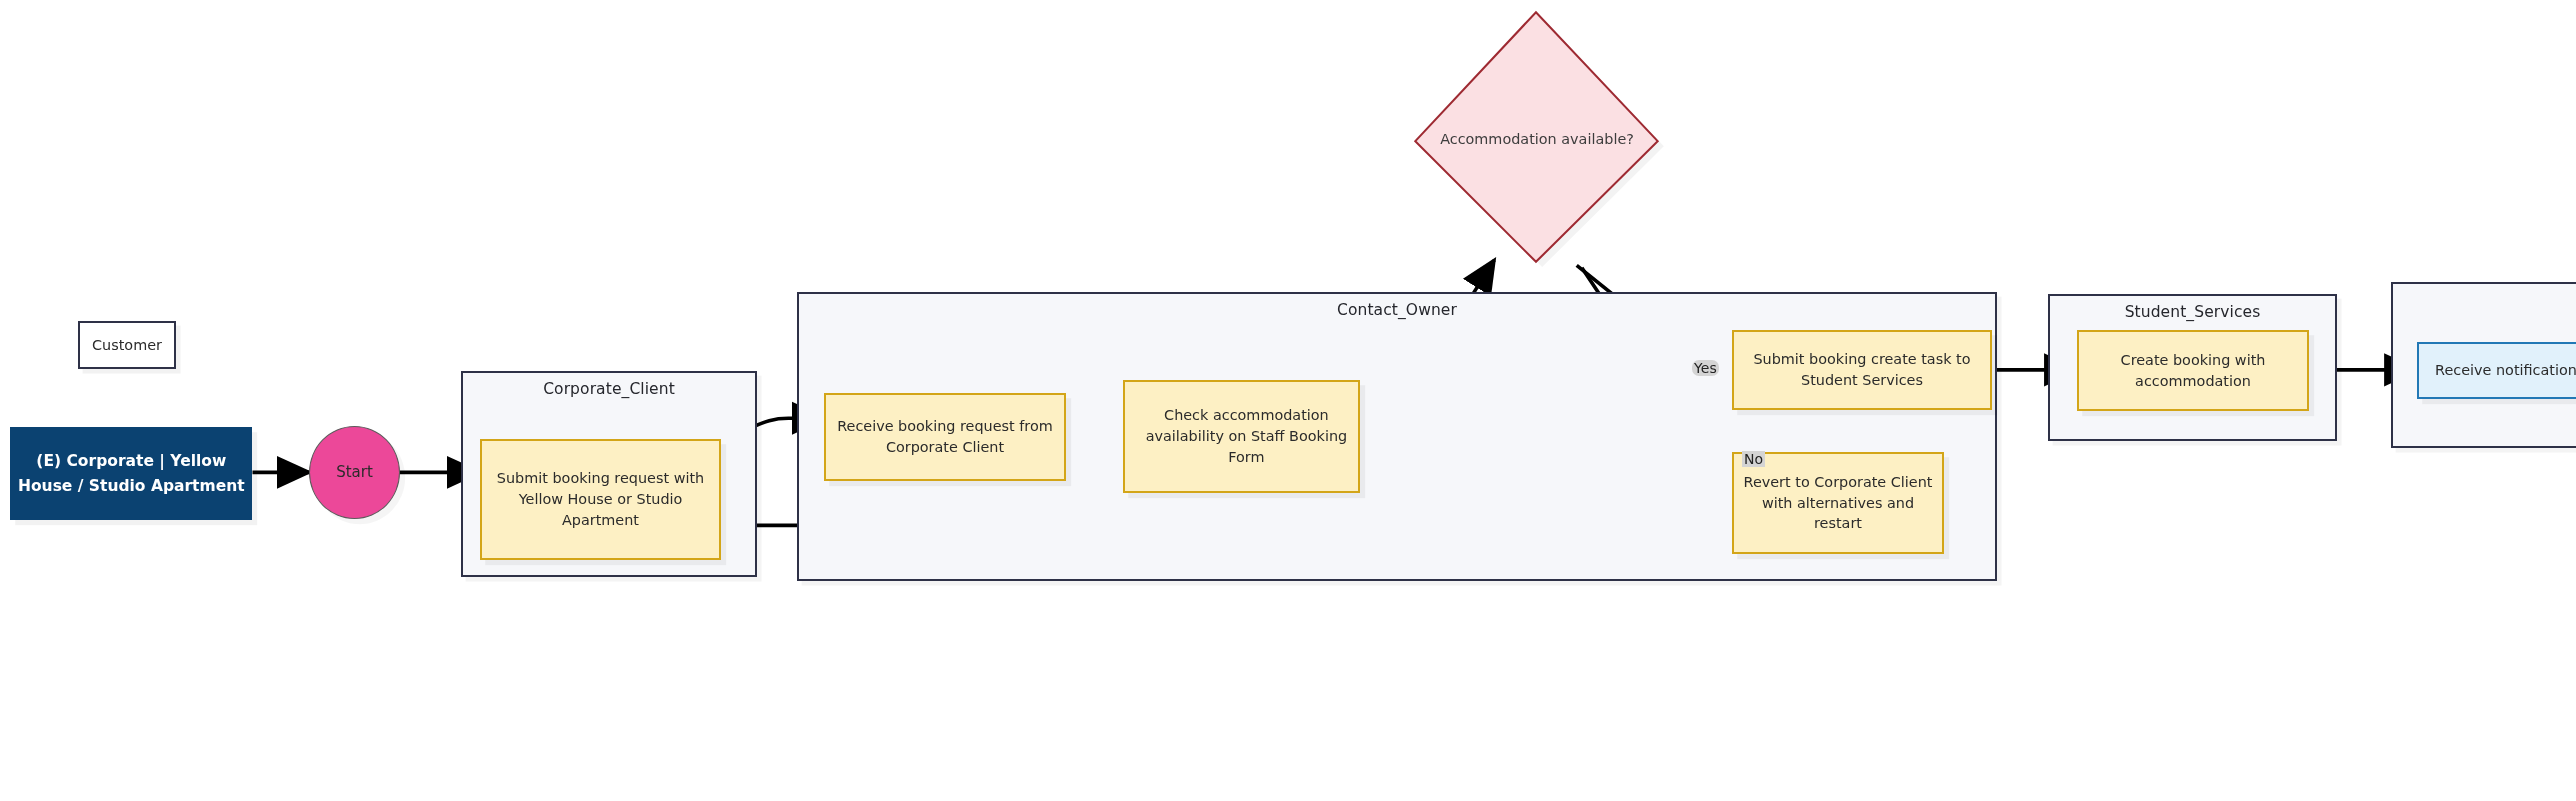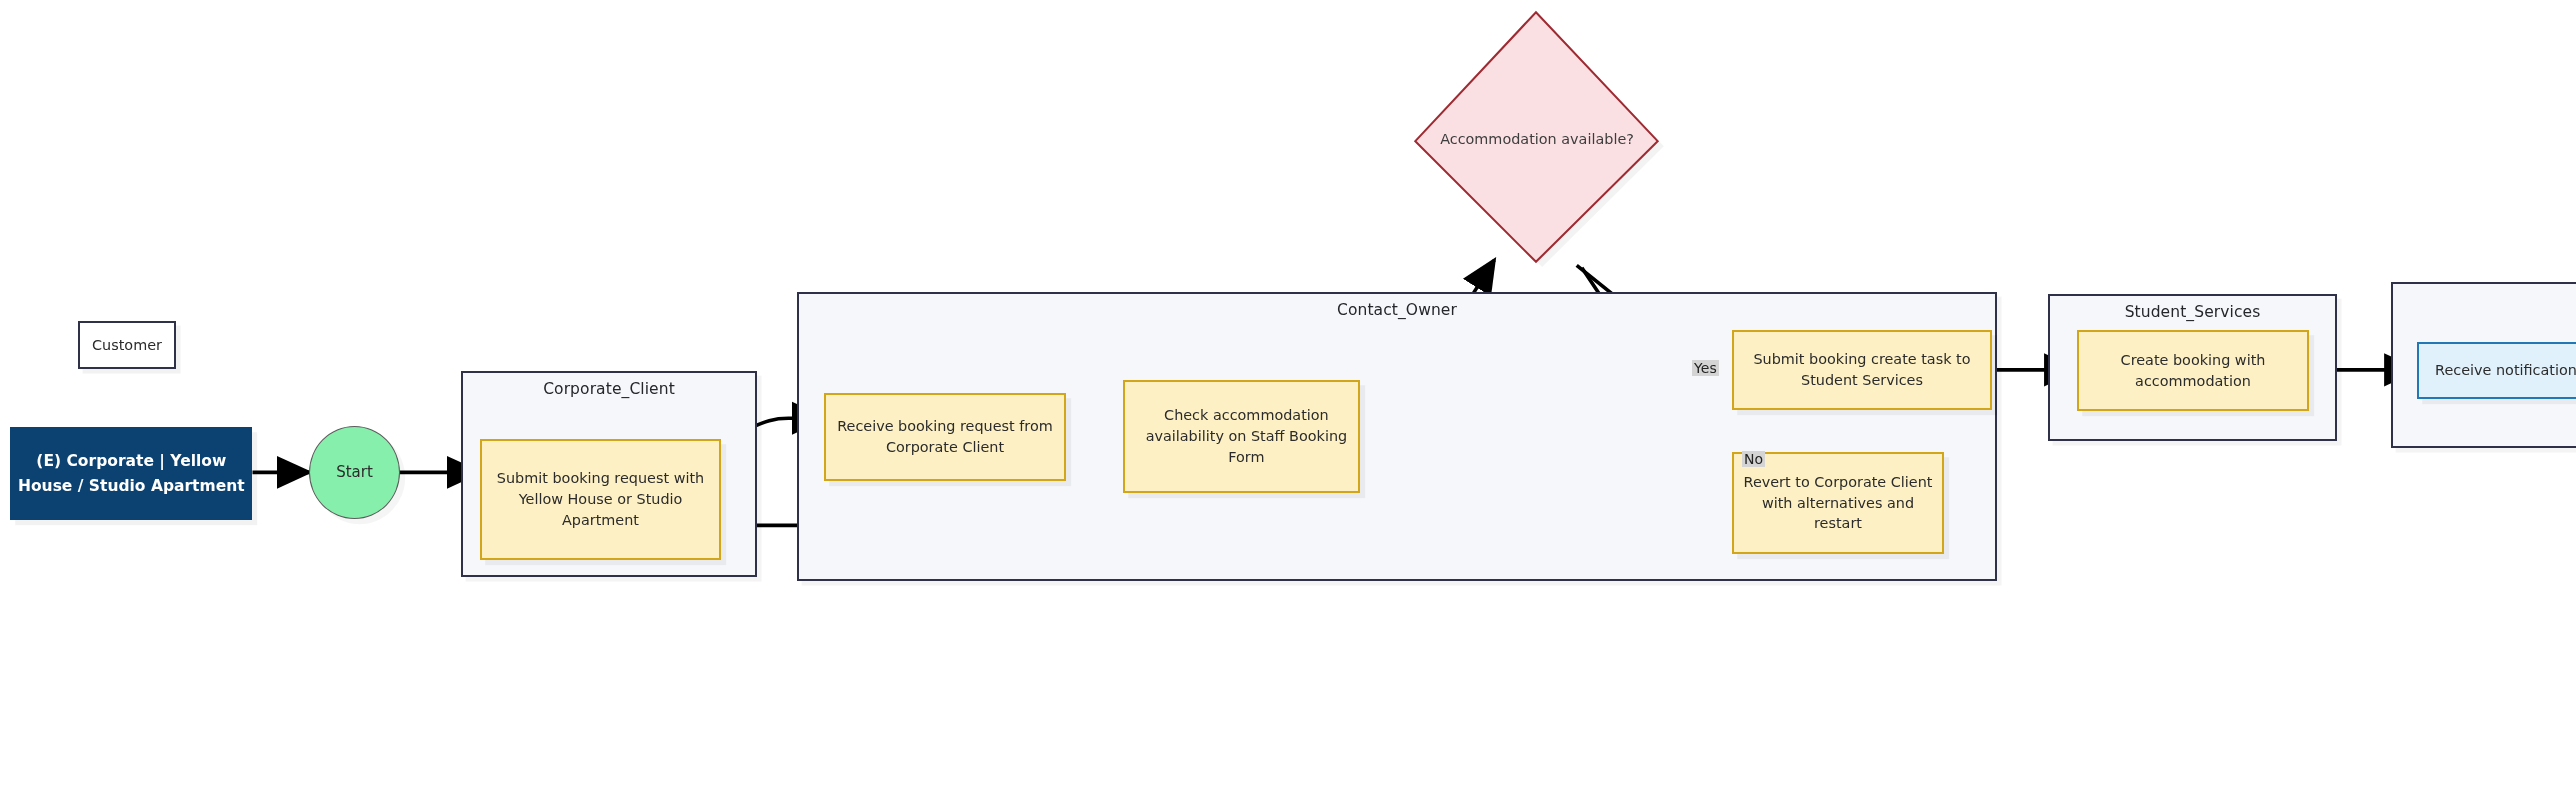--- a/index.html
+++ b/index.html
@@ -82,21 +82,21 @@
   }
   .plain-box {
     background: #ffffff;
     border: 2.6px solid #2e3147;
     color: #2b2b2b;
     font-size: 14.4px;
     box-shadow: 4.6px 4.6px 0 0 rgba(0,0,0,0.05);
   }
   
   .terminator {
-    background: #86efac;
+    background: #ec4899;
     border: 1.5px solid #5b5b5b;
     border-radius: 50%;
     color: #2b2b2b;
     font-size: 15px;
     box-shadow: 5.2px 5.2px 0 0 rgba(0,0,0,0.04);
   }
   
   .diamond-wrap {
     position: absolute;
   }
@@ -240,18 +240,18 @@
   </div>
 
   <div class="node task-yellow" style="left:2077px; top:330px; width:232px; height:81px;">
     <span>Create booking with accommodation</span>
   </div>
 
   <div class="node task-blue" style="left:2417px; top:342px; width:178px; height:57px;">
     <span>Receive notification</span>
   </div>
 
-  <div class="edge-label" style="left:1692px; top:360px;">Yes</div>
+  <div class="edge-label" style="left:1692px; top:360px;border-radius:7px;">Yes</div>
 
   <div class="edge-label" style="left:1695px; top:451px;margin-left:47px;">No</div>
 
 </div>
 
 
 </body></html>

